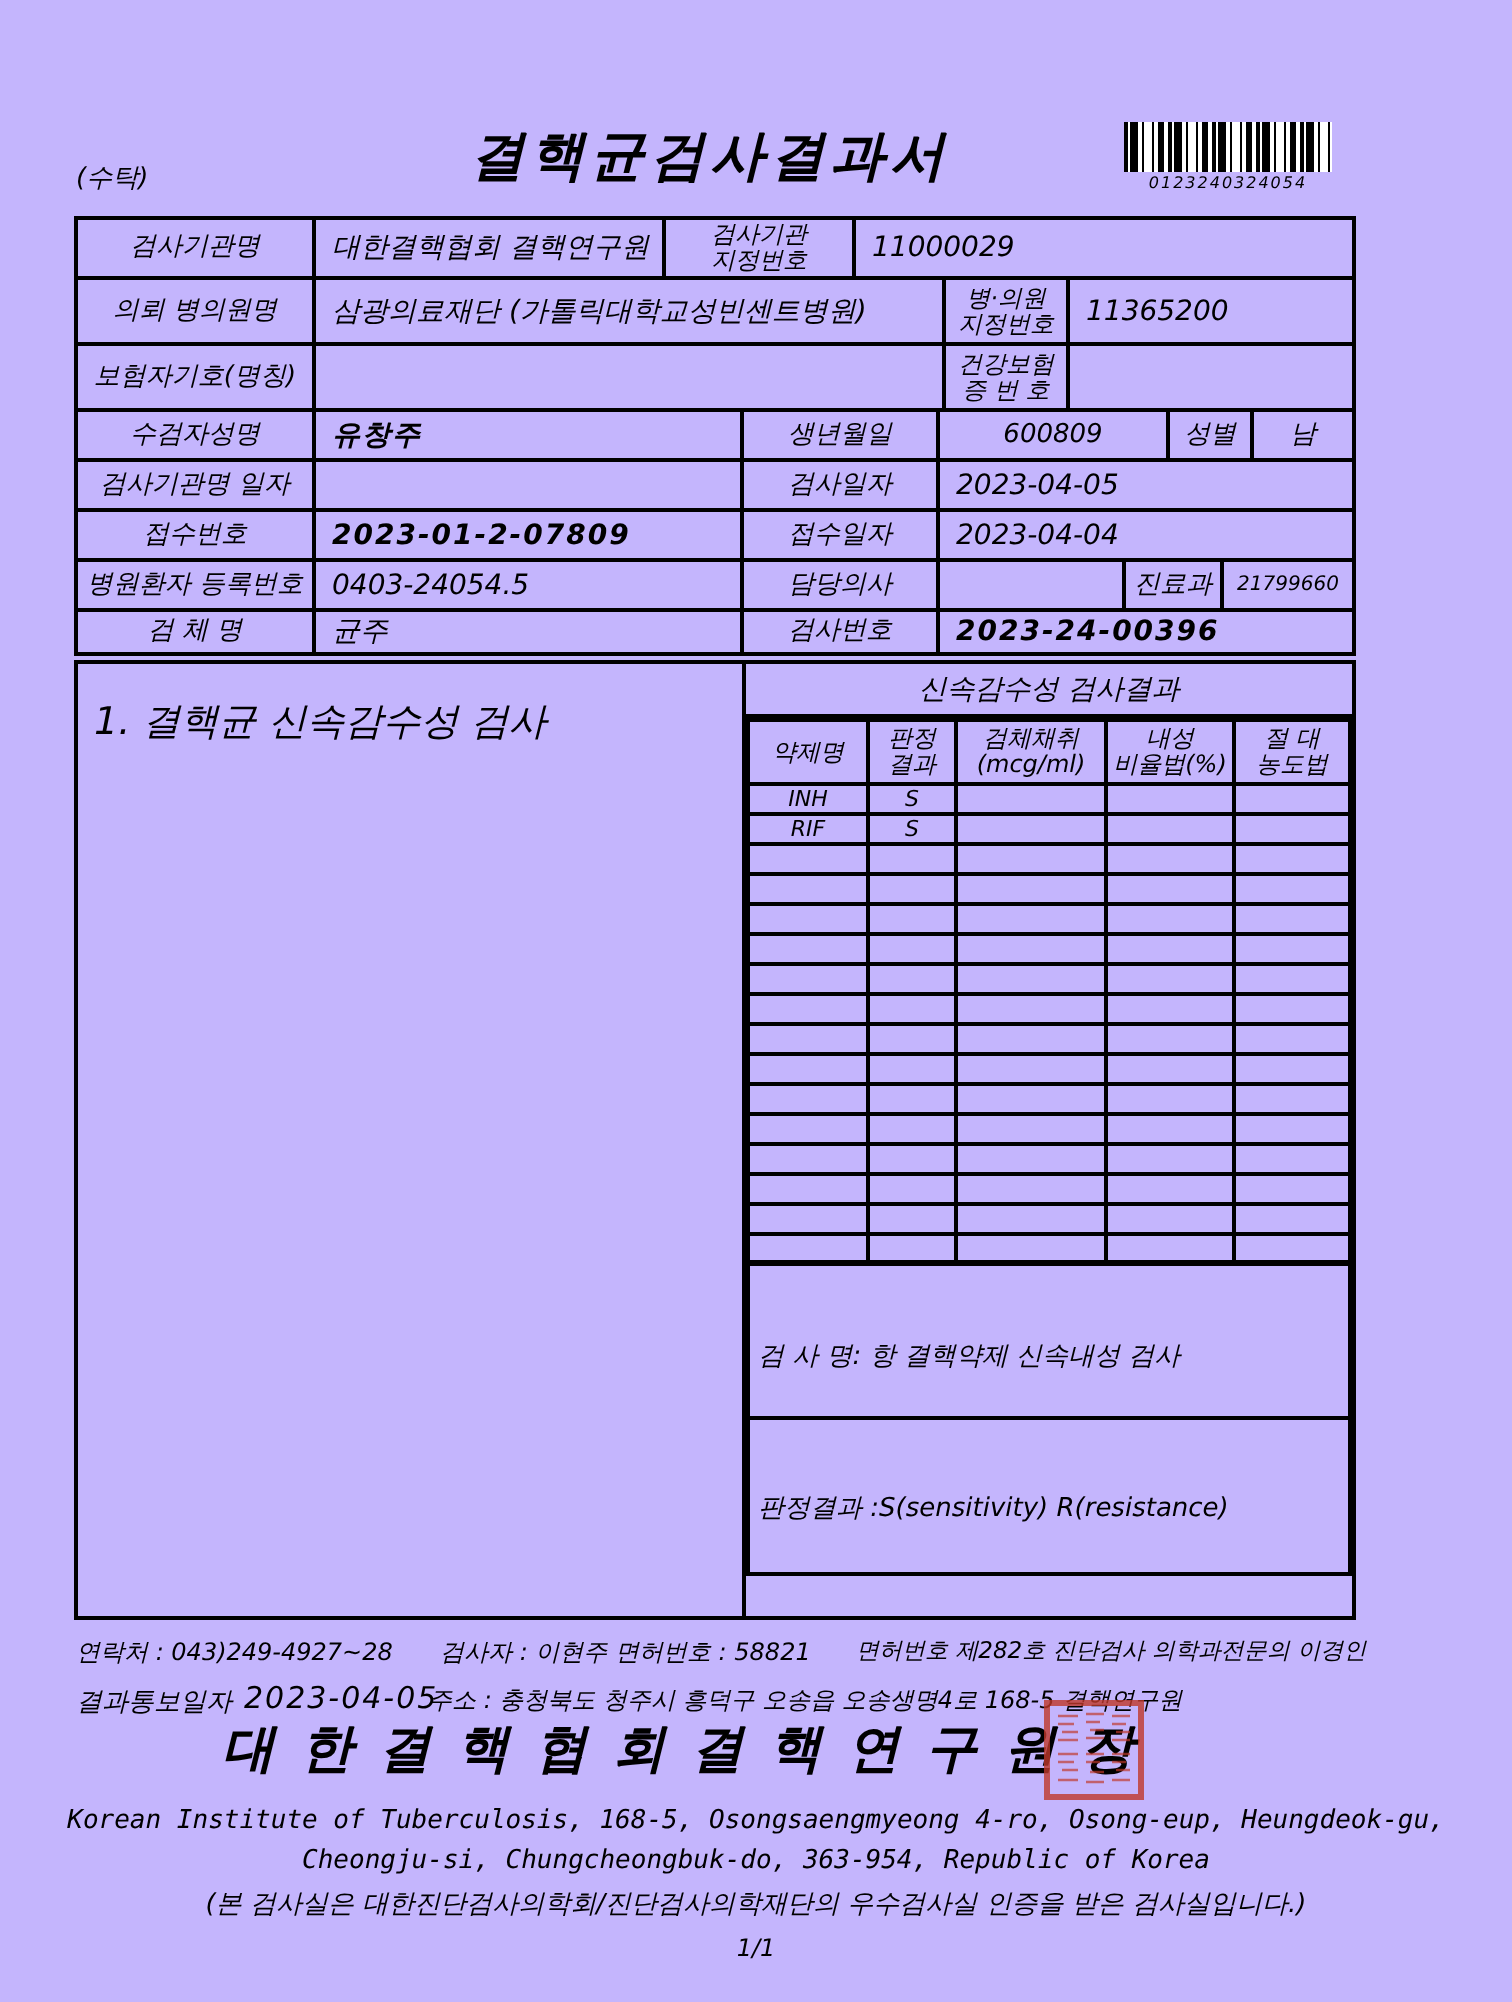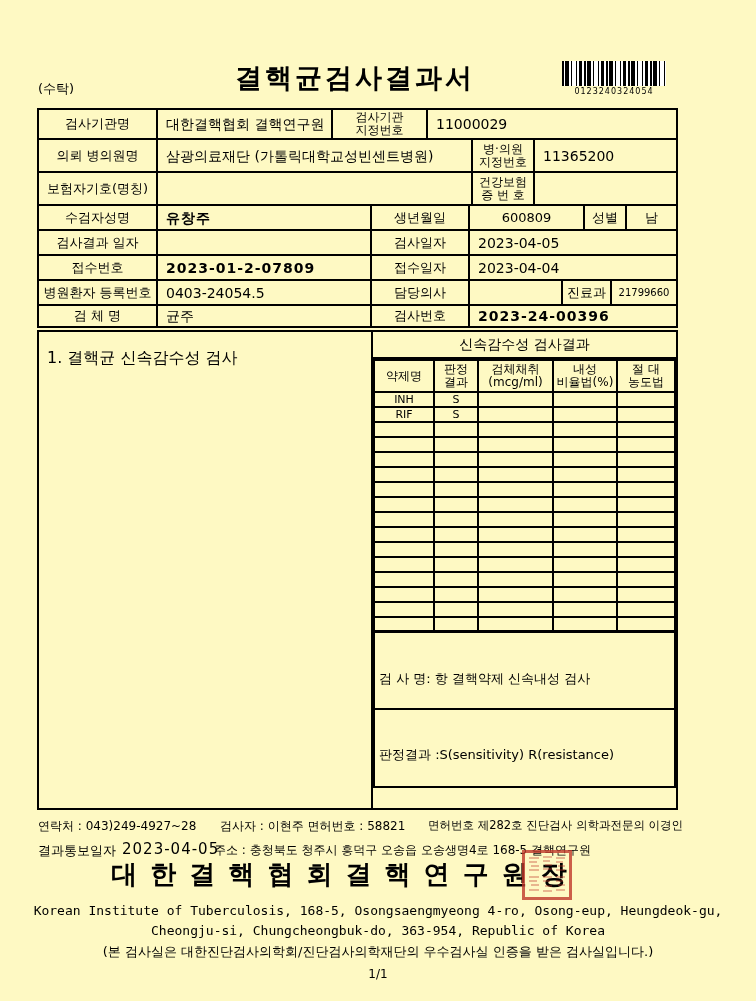--- a/index.html
+++ b/index.html
@@ -1,19 +1,19 @@
 <!DOCTYPE html>
 <html><head>
 <meta charset="utf-8">
 <style>
   html,body{margin:0;padding:0;background:#e8e8e8;}
   .page{
-    position:relative;width:756px;height:1001px;background:#fef9c3;
+    position:relative;width:756px;height:1001px;background:#c4b5fd;
     font-family:"DejaVu Sans","Liberation Sans",sans-serif;color:#000;
-    margin:0 auto;overflow:hidden;
+    margin:0 auto;overflow:hidden;font-style:italic;
   }
   .abs{position:absolute;}
 
   
   .consign{left:38px;top:80px;font-size:13px;}
   .doc-title{left:165px;top:60px;width:380px;text-align:center;
     font-size:27px;font-weight:bold;letter-spacing:3px;}
   .barcode{left:562px;top:61px;width:104px;height:25px;
     background:repeating-linear-gradient(90deg,
       #000 0 2px,#fff 2px 3px,#000 3px 7px,#fff 7px 9px,
@@ -39,21 +39,21 @@
   .r1 .wB{width:175px}.r1 .wC{width:95px}
   .r23 .wB{width:315px}.r23 .wC{width:62px}
   .wB2{width:214px}.wC2{width:98px}
   .r4 .wD{width:115px}.r4 .wE{width:42px}
   .r7 .wD{width:93px}.r7 .wE{width:49px}
 
   
   .main{left:37px;top:330px;width:641px;height:480px;border:2px solid #000;
     box-sizing:border-box;display:flex;}
   .main-left{width:334px;border-right:2px solid #000;box-sizing:border-box;
-    padding:16px 8px;font-size:16px;}
+    padding:16px 8px;font-size:19px;}
   .main-left .notes{margin-top:16px;}
   .main-right{flex:1;position:relative;}
   .sus-banner{height:25px;border-bottom:2px solid #000;display:flex;
     align-items:center;justify-content:center;font-size:14px;}
   table.drug{width:100%;border-collapse:collapse;table-layout:fixed;}
   table.drug th,table.drug td{border:2px solid #000;padding:0;text-align:center;overflow:hidden;}
   table.drug th{height:30px;font-size:12px;line-height:13px;font-weight:normal;white-space:pre-line;}
   table.drug td{height:13px;font-size:11px;line-height:13px;}
   .mbox{position:absolute;left:0;right:0;border:2px solid #000;box-sizing:border-box;
     padding:2px 4px;font-size:13px;line-height:18px;white-space:pre;overflow:hidden;}
@@ -111,21 +111,21 @@
     </div>
     <div class="hrow r4">
       <div class="hcell wA">수검자성명</div>
       <div class="hcell val bold wB2">유창주</div>
       <div class="hcell wC2">생년월일</div>
       <div class="hcell wD">600809</div>
       <div class="hcell wE">성별</div>
       <div class="hcell">남</div>
     </div>
     <div class="hrow r5">
-      <div class="hcell wA">검사결과 일자</div>
+      <div class="hcell wA">검사기관명 일자</div>
       <div class="hcell val wB2"></div>
       <div class="hcell wC2">검사일자</div>
       <div class="hcell val">2023-04-05</div>
     </div>
     <div class="hrow r6">
       <div class="hcell wA">접수번호</div>
       <div class="hcell val bold wB2">2023-01-2-07809</div>
       <div class="hcell wC2">접수일자</div>
       <div class="hcell val">2023-04-04</div>
     </div>

